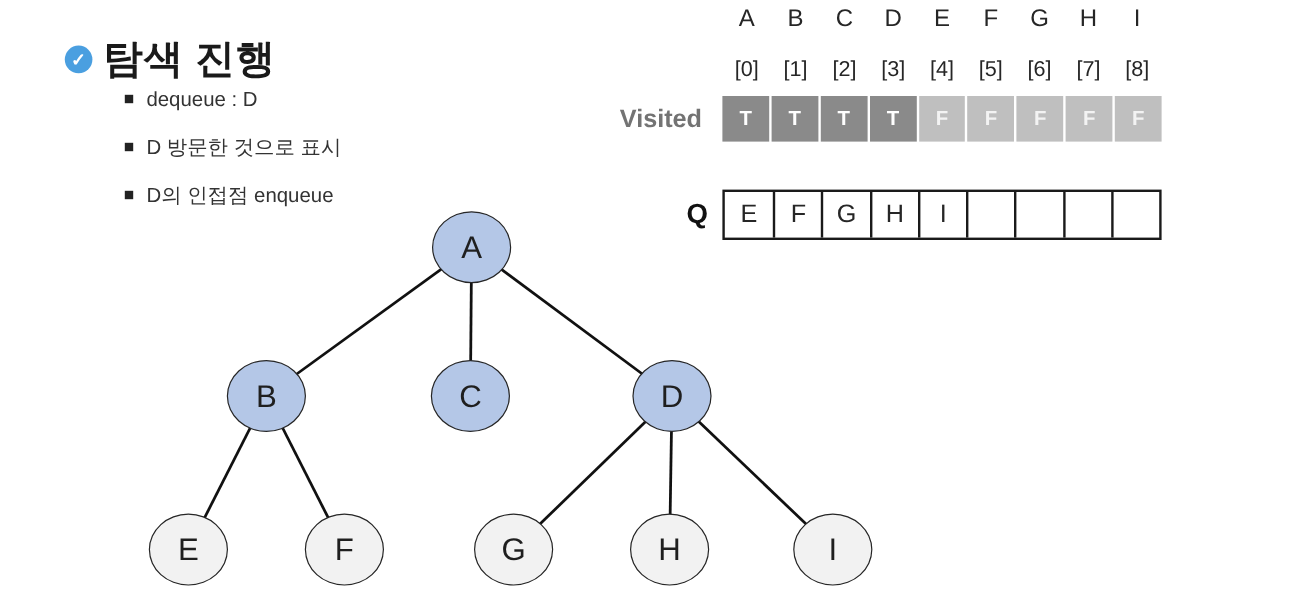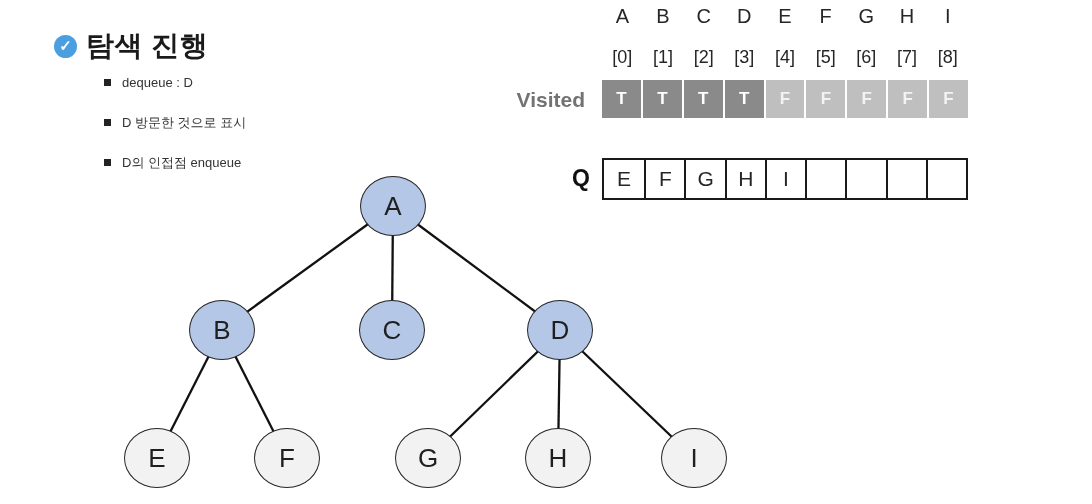--- a/index.html
+++ b/index.html
@@ -4,25 +4,25 @@
 <style>
   html,body{margin:0;padding:0;background:#fff;}
   .page{position:relative;width:1092px;height:504px;background:#ffffff;overflow:hidden;
         font-family:"Liberation Sans",sans-serif;color:#1f1f1f;}
 
   
   .title-row{position:absolute;left:54px;top:27px;display:flex;align-items:center;}
   .check-icon{width:23px;height:23px;border-radius:50%;background:var(--c-accent,#4a9fe0);
               color:#fff;font-size:15px;font-weight:700;display:flex;align-items:center;
               justify-content:center;margin-right:9px;}
-  .title-text{font-size:28px;font-weight:700;letter-spacing:0.5px;color:#1a1a1a;}
+  .title-text{font-size:33px;font-weight:700;letter-spacing:0.5px;color:#1a1a1a;}
   .bullets{position:absolute;left:104px;top:70px;}
   .bullet-row{display:flex;align-items:flex-start;height:40px;}
   .bullet-sq{width:7px;height:7px;background:#222;margin-top:9px;margin-right:11px;flex:none;}
-  .bullet-text{font-size:13px;color:#333;line-height:25px;white-space:nowrap;}
+  .bullet-text{font-size:17px;color:#333;line-height:25px;white-space:nowrap;}
 
   
   .cols-row,.idx-row{position:absolute;left:602px;width:366px;display:grid;
                      grid-template-columns:repeat(9,1fr);text-align:center;}
   .cols-row{top:5px;font-size:20px;color:#262626;}
   .idx-row{top:47px;font-size:18px;color:#262626;}
   .visited-label{position:absolute;left:440px;top:88px;width:145px;text-align:right;
                  font-size:21px;font-weight:700;color:#737373;}
   .vis-row{position:absolute;left:602px;top:80px;width:366px;height:38px;display:grid;
            grid-template-columns:repeat(9,1fr);gap:2px;}

